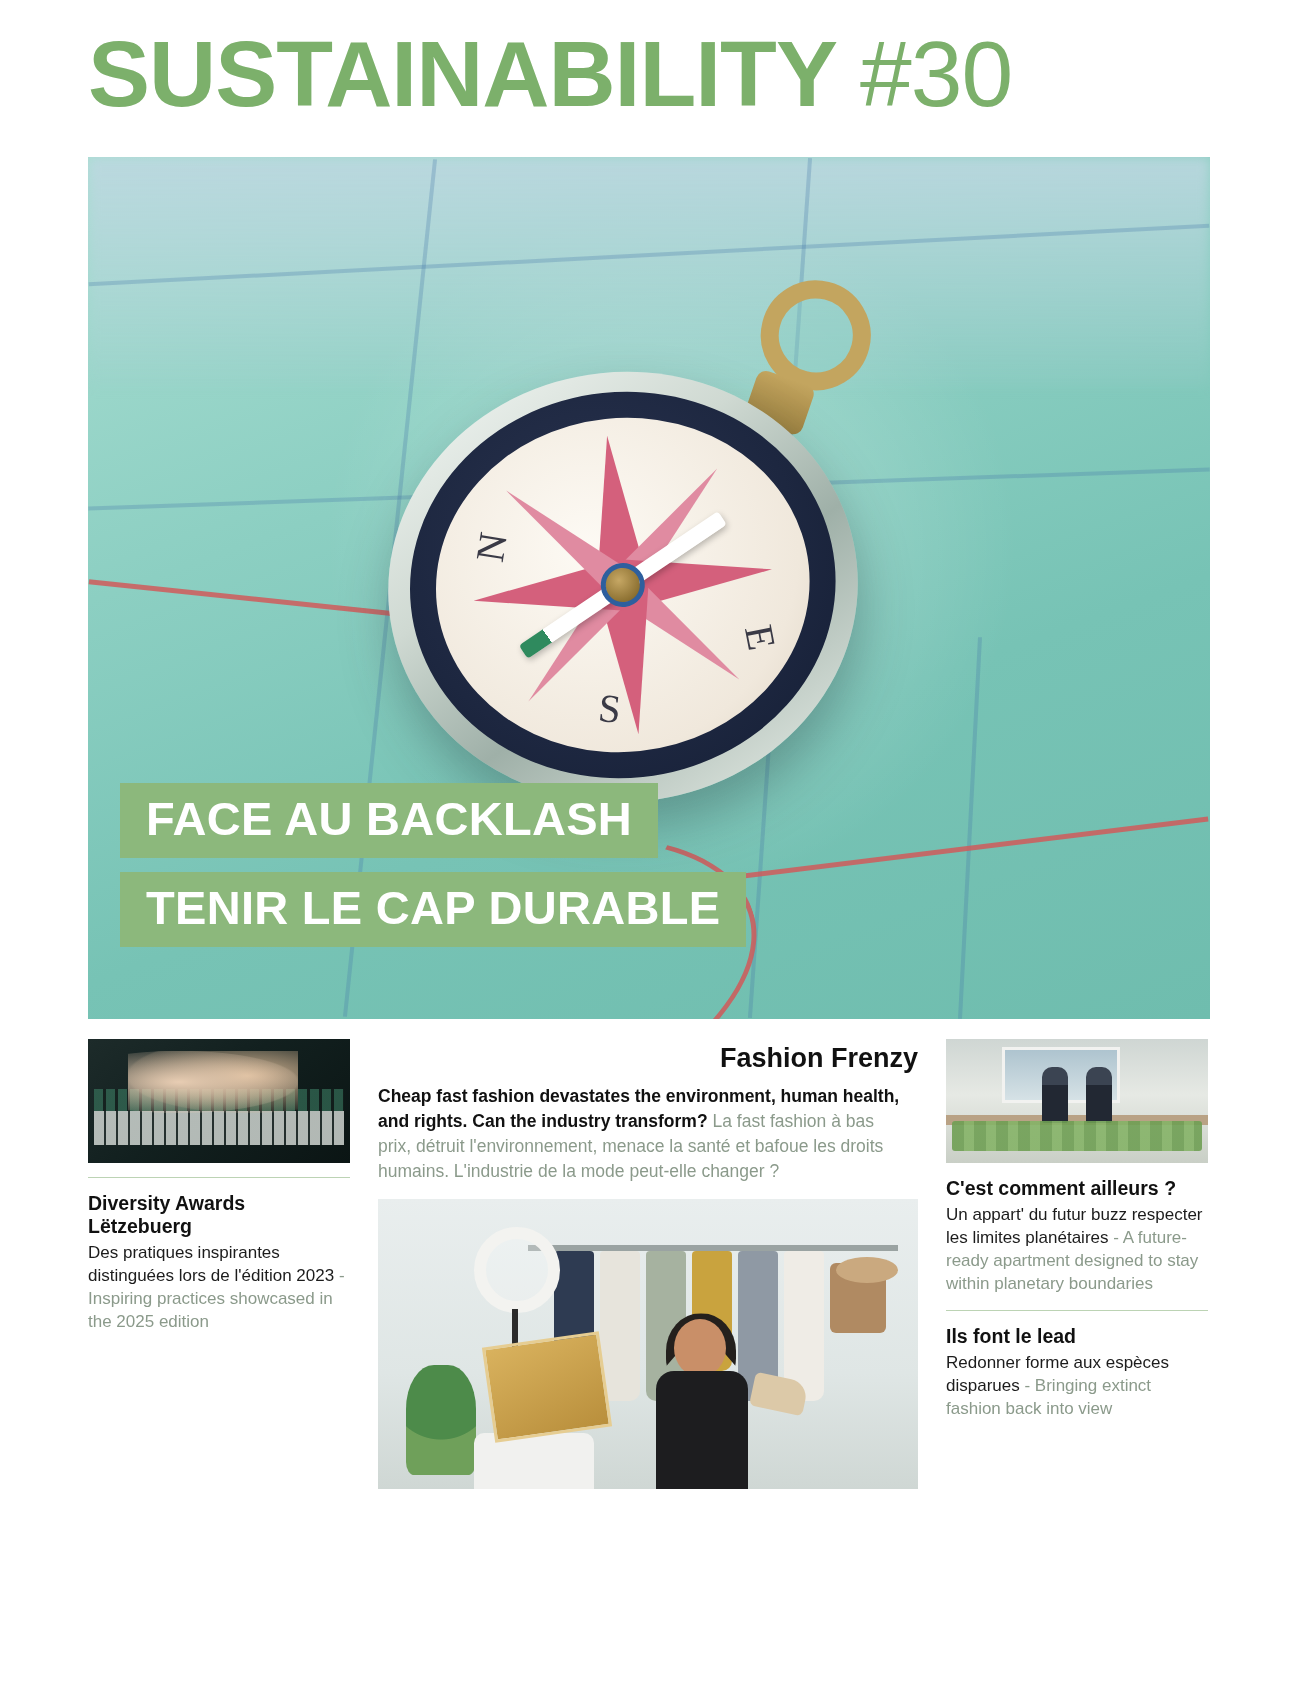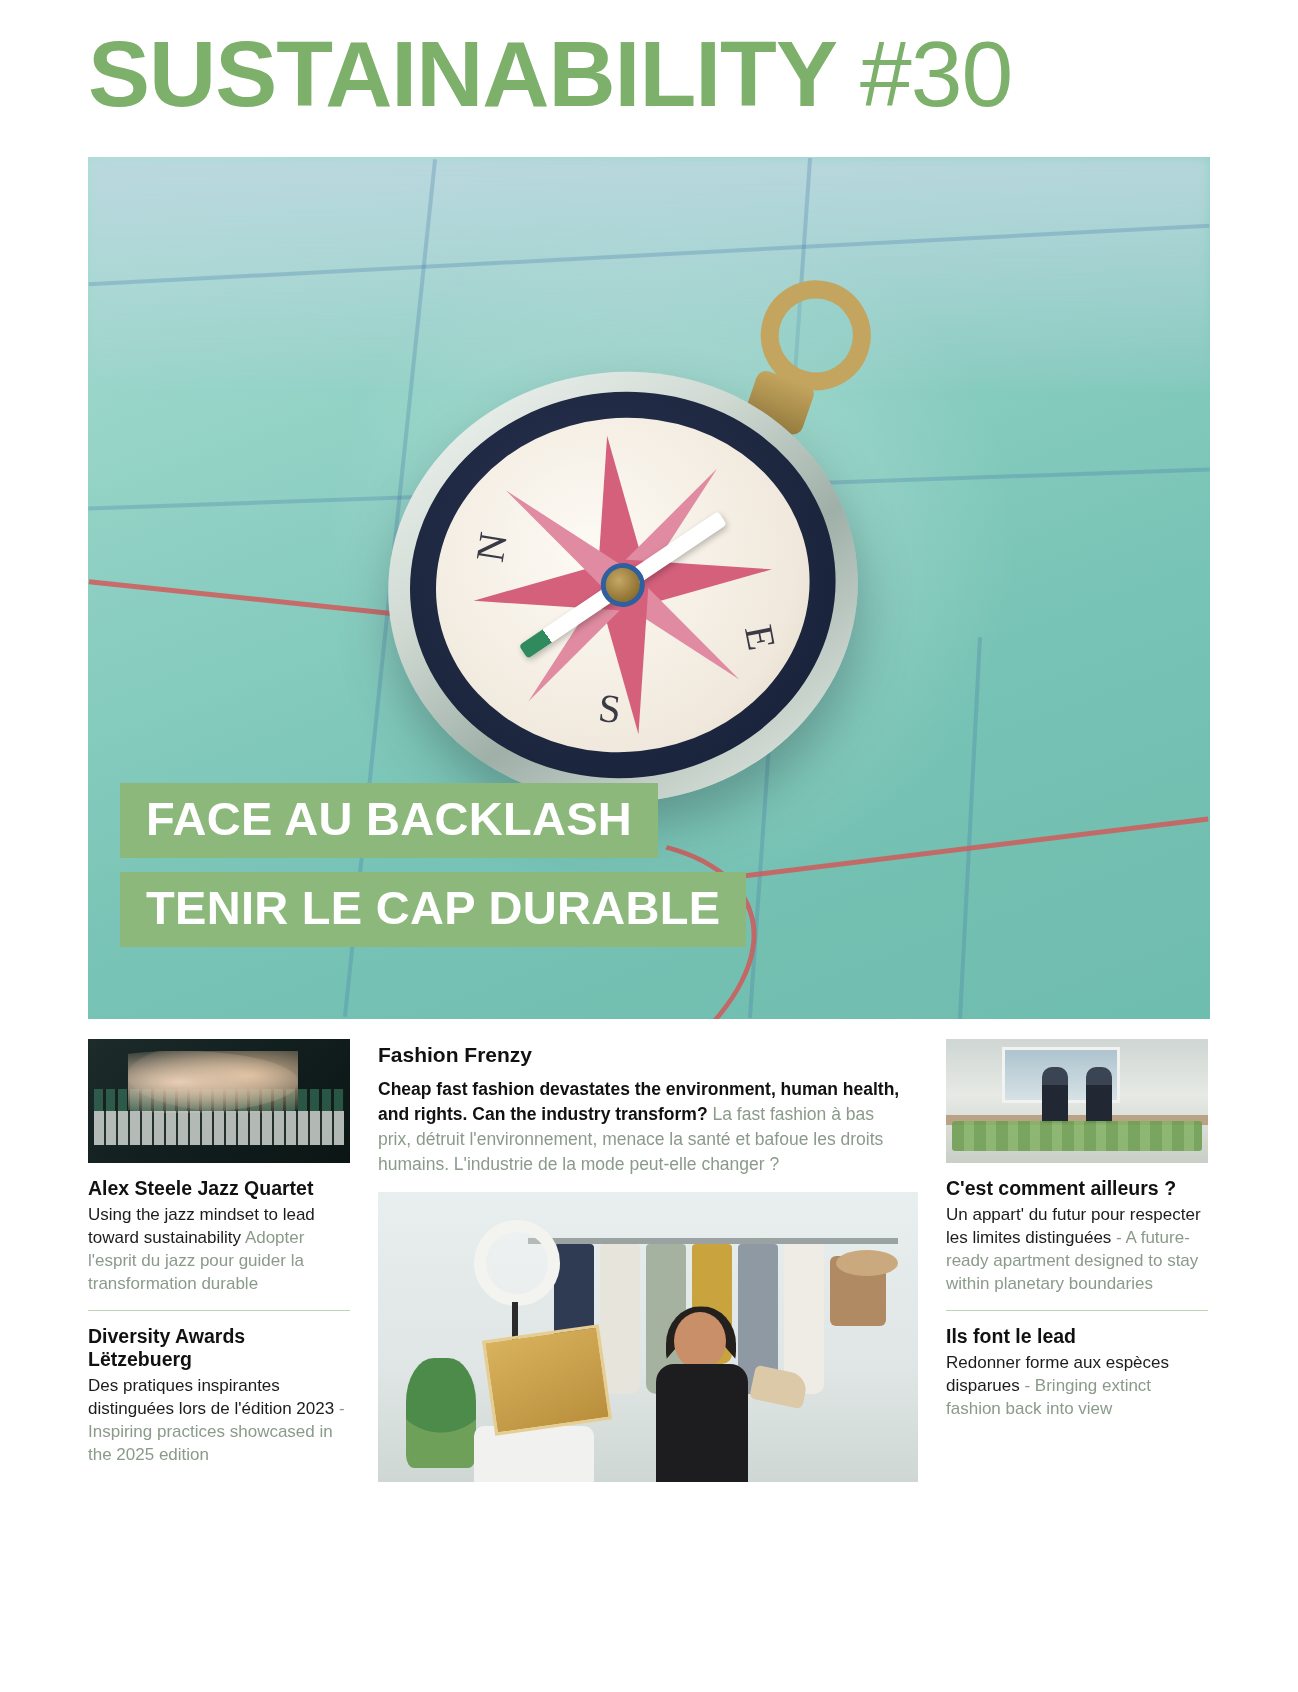--- a/index.html
+++ b/index.html
@@ -288,24 +288,25 @@
   .item-desc .fr {
     color: #8b9a8b;
   }
   .item-sep {
     border: none;
     border-top: 1px solid #bcd3b4;
     margin: 14px 0 0 0;
   }
 
   .mid-title {
-    font-size: 21px;
+    font-size: 27px;
     font-weight: 700;
     margin: 4px 0 10px 0;
     color: #111;
+    text-align: right;
   }
   .mid-desc {
     font-size: 17.5px;
     line-height: 1.42;
     margin: 0 12px 16px 0;
     color: #111;
   }
   .mid-desc .fr { color: #8b9a8b; font-weight: 400; }
   .mid-desc .en { font-weight: 700; }
 
@@ -442,27 +443,20 @@
 
 <section class="bottom">
 
   <div class="col-left">
     <div class="thumb thumb-jazz">
       <div class="keys2"></div>
       <div class="keys"></div>
       <div class="hands"></div>
     </div>
 
-    <div class="item">
-      <h3 class="item-title">Alex Steele Jazz Quartet</h3>
-      <p class="item-desc">
-        <span>Using the jazz mindset to lead toward sustainability</span>
-        <span class="fr">Adopter l'esprit du jazz pour guider la transformation durable</span>
-      </p>
-    </div>
     <hr class="item-sep">
 
     <div class="item">
       <h3 class="item-title">Diversity Awards Lëtzebuerg</h3>
       <p class="item-desc">
         <span>Des pratiques inspirantes distinguées lors de l'édition 2023</span>
         <span class="fr">-</span>
         <span class="fr">Inspiring practices showcased in the 2025 edition</span>
       </p>
     </div>
@@ -505,21 +499,21 @@
       <div class="office-window"></div>
       <div class="office-desk"></div>
       <div class="office-person p1"></div>
       <div class="office-person p2"></div>
       <div class="office-plants"></div>
     </div>
 
     <div class="item">
       <h3 class="item-title">C'est comment ailleurs ?</h3>
       <p class="item-desc">
-        <span>Un appart' du futur pour respecter les limites distinguées</span>
+        <span>Un appart' du futur buzz respecter les limites planétaires</span>
         <span class="fr">-</span>
         <span class="fr">A future-ready apartment designed to stay within planetary boundaries</span>
       </p>
     </div>
     <hr class="item-sep">
 
     <div class="item">
       <h3 class="item-title">Ils font le lead</h3>
       <p class="item-desc">
         <span>Redonner forme aux espèces disparues</span>

